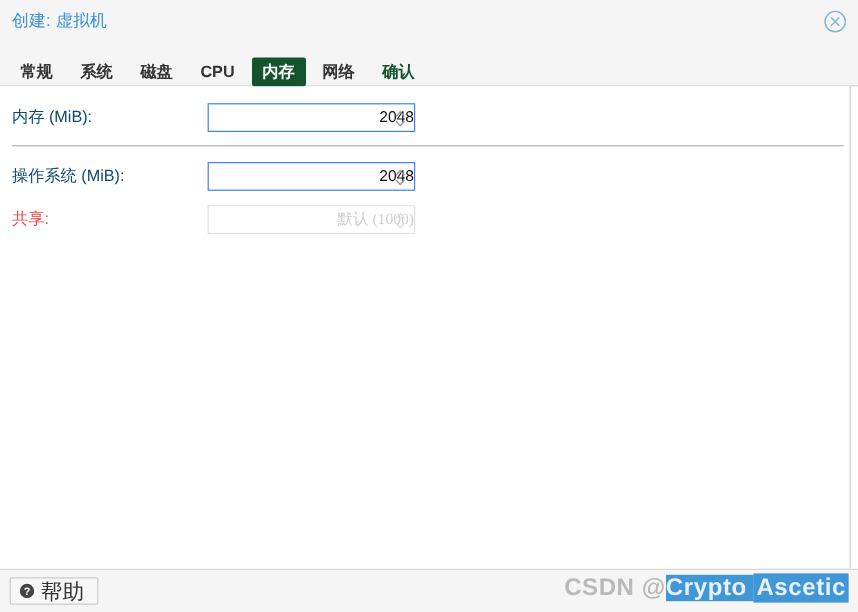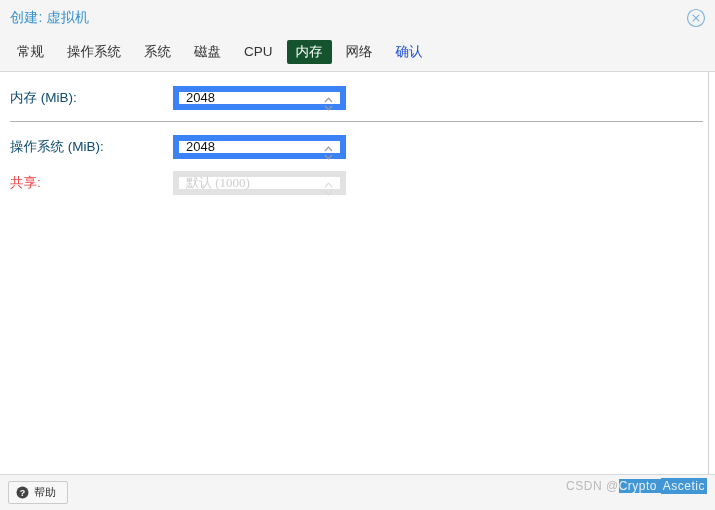--- a/index.html
+++ b/index.html
@@ -52,41 +52,42 @@
     position: absolute;
     left: 0; top: 36px;
     width: 715px;
     height: 36px;
     background: #f5f5f5;
     border-bottom: 1px solid #d8d8d8;
   }
   .tabs {
     position: absolute;
     left: 8px;
-    top: 0;
+    top: 12px;
     display: flex;
-    align-items: flex-end;
+    align-items: flex-start;
     height: 28px;
+    font-weight: bold;
   }
   .tab {
     font-size: 13.5px;
     color: #333333;
     padding: 3px 9px 4px 9px;
     margin-right: 5px;
     border-radius: 2px;
     white-space: nowrap;
     cursor: pointer;
     line-height: 17px;
   }
   .tab.active {
     background: #14532d;
     color: #ffffff;
   }
   .tab.disabled {
-    color: #1d4ed8;
+    color: #14532d;
     cursor: default;
   }
 
   
   .dialog-body {
     position: absolute;
     left: 0;
     top: 72px;
     width: 709px;
     height: 402px;
@@ -123,24 +124,25 @@
     height: 1px;
     background: #b0b0b0;
     margin: 5px 0 7px 0;
   }
 
   
   .spinner {
     position: relative;
     width: 173px;
     height: 24px;
-    border: 6px solid #3b82f6;
+    border: 1px solid #3b82f6;
     background: #ffffff;
     display: flex;
     align-items: center;
+    justify-content: flex-end;
   }
   .spinner.disabled {
     border-color: #e2e2e2;
     font-family: Liberation Serif, serif;
   }
   .spinner-value {
     padding-left: 7px;
     font-size: 13px;
     color: #111111;
     line-height: 22px;
@@ -189,36 +191,37 @@
     padding: 0 11px 0 7px;
     background: #f7f7f7;
     border: 1px solid #cbcbcb;
     border-radius: 2px;
     display: flex;
     align-items: center;
     cursor: pointer;
   }
   .help-icon { line-height: 0; margin-right: 5px; }
   .help-label {
-    font-size: 11px;
+    font-size: 18px;
     color: #333333;
     white-space: nowrap;
   }
 
   
   .watermark {
     position: absolute;
     right: 8px;
     top: 479px;
-    font-size: 12px;
+    font-size: 20px;
     color: #b6b6b6;
     white-space: nowrap;
     opacity: 0.95;
     letter-spacing: 0.5px;
     pointer-events: none;
+    font-weight: bold;
   }
   .watermark .wm-sel {
     background: #3892d4;
     color: #e8f1fa;
   }
   .watermark .wm-box {
     border: 1px solid #3892d4;
     background: #3892d4;
     color: #e8f1fa;
     padding: 0 1px;
@@ -236,21 +239,20 @@
         <circle cx="11" cy="11" r="8.5" fill="none" stroke="#7fb4df" stroke-width="1.2"></circle>
         <line x1="7.6" y1="7.6" x2="14.4" y2="14.4" stroke="#7fb4df" stroke-width="1.2"></line>
         <line x1="14.4" y1="7.6" x2="7.6" y2="14.4" stroke="#7fb4df" stroke-width="1.2"></line>
       </svg>
     </div>
   </div>
 
   <div class="tabbar">
     <div class="tabs">
       <div class="tab">常规</div>
-      <div class="tab">操作系统</div>
       <div class="tab">系统</div>
       <div class="tab">磁盘</div>
       <div class="tab">CPU</div>
       <div class="tab active">内存</div>
       <div class="tab">网络</div>
       <div class="tab disabled">确认</div>
     </div>
   </div>
 
   <div class="dialog-body">

